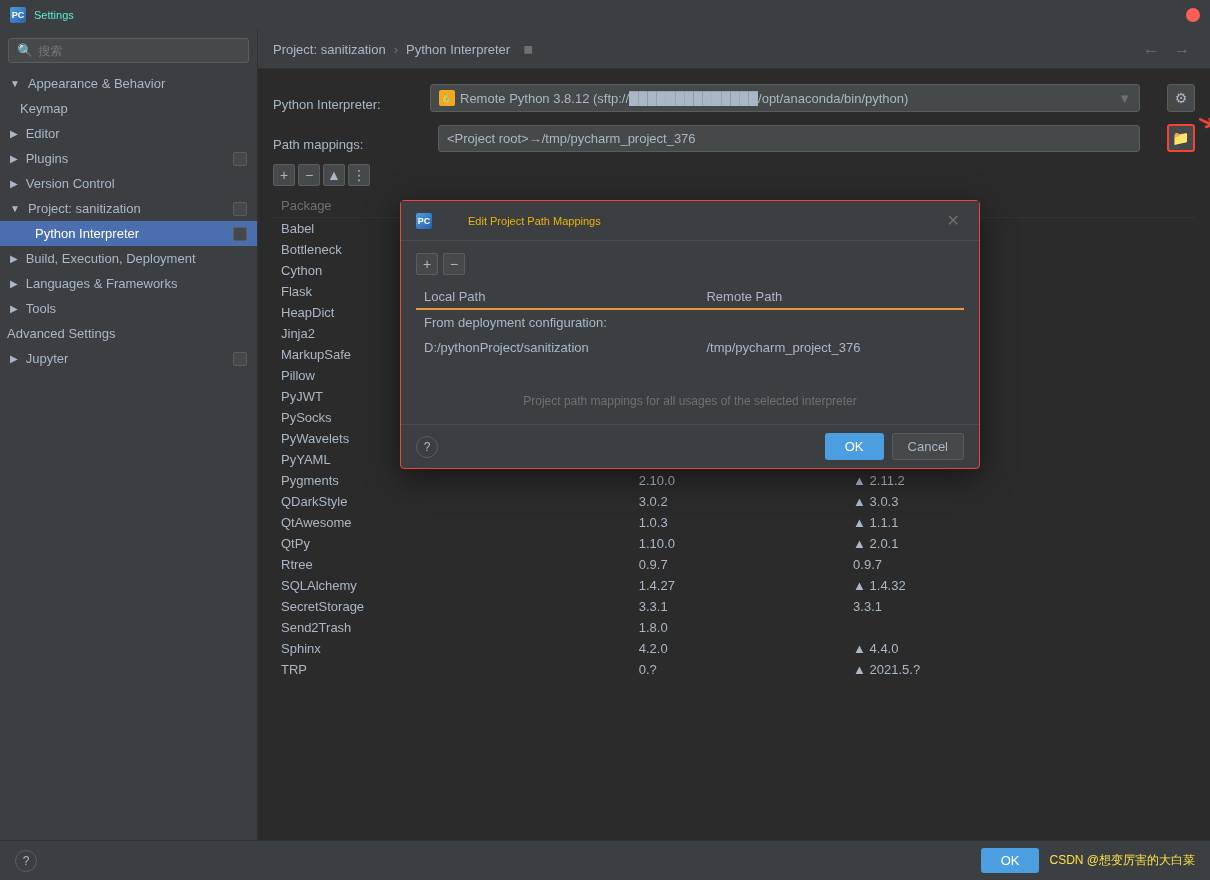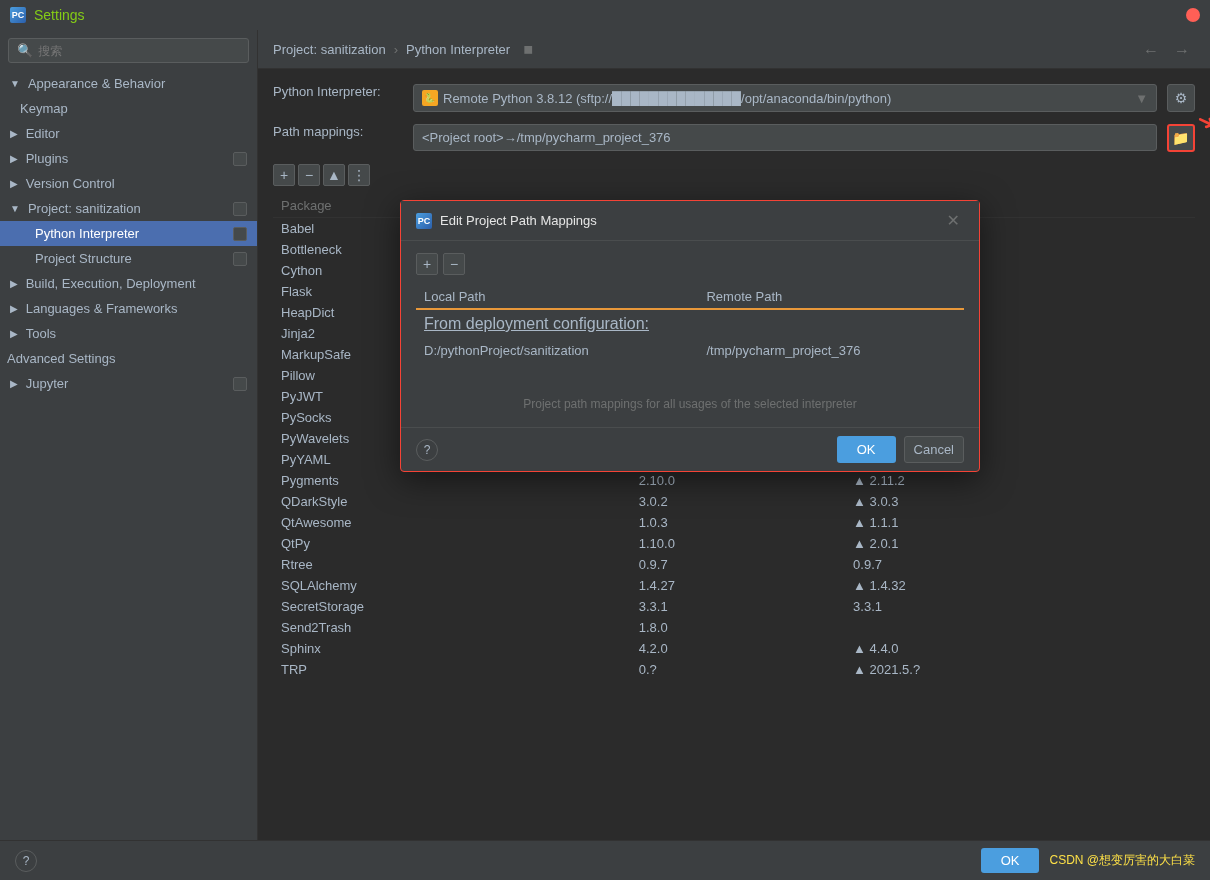--- a/index.html
+++ b/index.html
@@ -1,21 +1,21 @@
 <!DOCTYPE html>
 <html><head>
   <meta charset="utf-8">
   <style>
     * { box-sizing: border-box; margin: 0; padding: 0; }
     body { font-family: 'Segoe UI', Arial, sans-serif; font-size: 13px; background: #2b2b2b; color: #a9b7c6; width: 1210px; height: 880px; overflow: hidden; position: relative; }
 
     
     .titlebar { background: #3c3f41; height: 30px; display: flex; align-items: center; padding: 0 10px; justify-content: space-between; }
     .titlebar-left { display: flex; align-items: center; gap: 8px; }
-    .titlebar-title { color: #84cc16; font-size: 14px; }
+    .titlebar-title { color: #5eead4; font-size: 11px; }
     .titlebar-controls { display: flex; gap: 5px; }
     .titlebar-btn { width: 14px; height: 14px; border-radius: 50%; border: none; cursor: pointer; }
     .titlebar-close { background: #ff5f56; }
 
     
     .main-layout { display: flex; height: 850px; }
 
     
     .sidebar { width: 258px; background: #3c3f41; border-right: 1px solid #323232; display: flex; flex-direction: column; }
     .search-box { margin: 8px; background: #45494a; border: 1px solid #5a5d5e; border-radius: 3px; padding: 4px 8px; color: #a9b7c6; display: flex; align-items: center; gap: 5px; }
@@ -35,56 +35,56 @@
     
     .breadcrumb { background: #3c3f41; padding: 8px 15px; display: flex; align-items: center; gap: 8px; border-bottom: 1px solid #323232; }
     .breadcrumb-sep { color: #6e7070; }
     .breadcrumb-nav { margin-left: auto; display: flex; gap: 5px; }
     .nav-btn { background: none; border: none; color: #6e7070; cursor: pointer; font-size: 16px; padding: 2px 5px; }
 
     
     .inner-content { padding: 15px; flex: 1; overflow: hidden; }
 
     
-    .form-row { display: flex; align-items: flex-start; gap: 10px; margin-bottom: 12px; }
+    .form-row { display: flex; align-items: flex-end; gap: 27px; margin-bottom: 12px; }
     .form-label { color: #a9b7c6; font-size: 13px; white-space: nowrap; min-width: 130px; }
     .form-control { flex: 1; background: #45494a; border: 1px solid #5a5d5e; border-radius: 3px; padding: 5px 8px; color: #a9b7c6; font-size: 13px; display: flex; align-items: center; gap: 5px; }
     .form-control-text { flex: 1; overflow: hidden; text-overflow: ellipsis; white-space: nowrap; }
     .interpreter-icon { width: 16px; height: 16px; background: #f5a623; border-radius: 2px; flex-shrink: 0; display: flex; align-items: center; justify-content: center; font-size: 9px; color: white; font-weight: bold; }
     .dropdown-arrow { color: #6e7070; margin-left: auto; }
     .gear-btn { width: 28px; height: 28px; background: #45494a; border: 1px solid #5a5d5e; border-radius: 3px; display: flex; align-items: center; justify-content: center; cursor: pointer; color: #a9b7c6; font-size: 14px; }
     .path-btn { width: 28px; height: 28px; background: #45494a; border: 2px solid #f44336; border-radius: 3px; display: flex; align-items: center; justify-content: center; cursor: pointer; color: #a9b7c6; font-size: 14px; }
 
     
     .pkg-toolbar { display: flex; gap: 3px; margin-bottom: 8px; align-items: center; }
     .pkg-toolbar-btn { width: 22px; height: 22px; background: #45494a; border: 1px solid #5a5d5e; border-radius: 2px; display: flex; align-items: center; justify-content: center; cursor: pointer; color: #a9b7c6; font-size: 14px; }
 
     
     .pkg-table { width: 100%; border-collapse: collapse; font-size: 13px; }
     .pkg-table th { color: #6e7070; font-weight: normal; padding: 4px 8px; text-align: left; border-bottom: 1px solid #323232; }
     .pkg-table td { padding: 3px 8px; color: #a9b7c6; }
     .yellow-text { color: #e8bf6a; }
     .table-container { overflow-y: auto; height: 480px; }
     .modal { background: #3c3f41; border: 1px solid #f44336; border-radius: 4px; width: 580px; max-height: 400px; box-shadow: 0 8px 32px rgba(0,0,0,0.5); position: absolute; top: 200px; left: 400px; }
     .modal-header { background: #3c3f41; padding: 10px 15px; display: flex; align-items: center; gap: 8px; border-bottom: 1px solid #4a4d4e; }
-    .modal-title { color: #e5e5e5; font-size: 13px; font-weight: 500; flex: 1; }
+    .modal-title { color: #eab308; font-size: 11px; font-weight: 500; flex: 1; margin-left: 28px; }
     .modal-close { background: none; border: none; color: #6e7070; cursor: pointer; font-size: 16px; padding: 0 4px; }
     .modal-body { padding: 12px 15px; }
     .modal-toolbar { display: flex; gap: 5px; margin-bottom: 10px; }
     .modal-toolbar-btn { width: 22px; height: 22px; background: #45494a; border: 1px solid #5a5d5e; border-radius: 2px; display: flex; align-items: center; justify-content: center; cursor: pointer; color: #a9b7c6; font-size: 14px; }
     .modal-table { width: 100%; border-collapse: collapse; }
     .modal-table th { color: #a9b7c6; font-weight: normal; padding: 4px 8px; text-align: left; border-bottom: 2px solid #e8983a; }
     .modal-table th:first-child { border-bottom-color: #e8983a; }
     .modal-table th:last-child { border-bottom-color: #e8983a; }
     .modal-table td { padding: 5px 8px; color: #a9b7c6; }
-    .modal-section-label { color: #6e7070; font-size: 16px; font-weight: 500; padding: 8px 8px 4px; text-decoration: underline; }
+    .modal-section-label { color: #6e7070; font-size: 13px; font-weight: 500; padding: 8px 8px 4px; }
     .modal-footer { padding: 8px 15px; display: flex; align-items: center; justify-content: space-between; border-top: 1px solid #4a4d4e; }
     .modal-hint { color: #6e7070; font-size: 12px; text-align: center; padding: 4px 8px; }
     .btn-ok { background: #4b9edf; border: none; color: white; padding: 5px 20px; border-radius: 3px; cursor: pointer; font-size: 13px; }
-    .btn-cancel { background: #45494a; border: 1px solid #5a5d5e; color: #a9b7c6; padding: 5px 9px; border-radius: 3px; cursor: pointer; font-size: 13px; }
+    .btn-cancel { background: #45494a; border: 1px solid #5a5d5e; color: #a9b7c6; padding: 5px 15px; border-radius: 3px; cursor: pointer; font-size: 13px; }
 
     
     .bottom-bar { position: absolute; bottom: 0; left: 0; right: 0; height: 40px; background: #3c3f41; border-top: 1px solid #323232; display: flex; align-items: center; justify-content: space-between; padding: 0 15px; }
     .bottom-left { display: flex; align-items: center; }
     .help-btn { width: 22px; height: 22px; border-radius: 50%; border: 1px solid #5a5d5e; background: none; color: #a9b7c6; cursor: pointer; display: flex; align-items: center; justify-content: center; font-size: 12px; }
     .bottom-right { display: flex; align-items: center; gap: 10px; }
     .btn-ok-main { background: #4b9edf; border: none; color: white; padding: 5px 20px; border-radius: 3px; cursor: pointer; font-size: 13px; }
     .watermark { color: #fde047; font-size: 12px; }
 
     
@@ -131,24 +131,20 @@
         <span class="arrow">▶</span>
         <span>Version Control</span>
       </div>
       <div class="sidebar-item parent">
         <span class="arrow">▼</span>
         <span>Project: sanitization</span>
         <span class="icon-sq" style="margin-left:auto;"></span>
       </div>
       <div class="sidebar-item selected" style="padding-left:35px;">
         <span>Python Interpreter</span>
-        <span class="icon-sq" style="margin-left:auto;"></span>
-      </div>
-      <div class="sidebar-item" style="padding-left:35px;">
-        <span>Project Structure</span>
         <span class="icon-sq" style="margin-left:auto;"></span>
       </div>
       <div class="sidebar-item parent">
         <span class="arrow">▶</span>
         <span>Build, Execution, Deployment</span>
       </div>
       <div class="sidebar-item parent">
         <span class="arrow">▶</span>
         <span>Languages &amp; Frameworks</span>
       </div>
@@ -190,21 +186,21 @@
         <div class="form-control" style="flex:1;">
           <span class="interpreter-icon">🐍</span>
           <span class="form-control-text">Remote Python 3.8.12 (sftp://██████████████/opt/anaconda/bin/python)</span>
           <span class="dropdown-arrow">▼</span>
         </div>
         <div class="gear-btn">⚙</div>
       </div>
 
       <div class="form-row">
         <span class="form-label">Path mappings:</span>
-        <div class="form-control" style="flex:1;">
+        <div class="form-control" style="flex:1;margin-left:8px;">
           <span class="form-control-text">&lt;Project root&gt;→/tmp/pycharm_project_376</span>
         </div>
         <div class="path-btn" style="border:2px solid #f44336;">📁</div>
       </div>
 
       <div style="position:relative;">
         <div style="position:absolute; right:-20px; top:-55px; color:#f44336; font-size:22px; transform:rotate(25deg);">➜</div>
       </div>
 
       <div class="pkg-toolbar">

